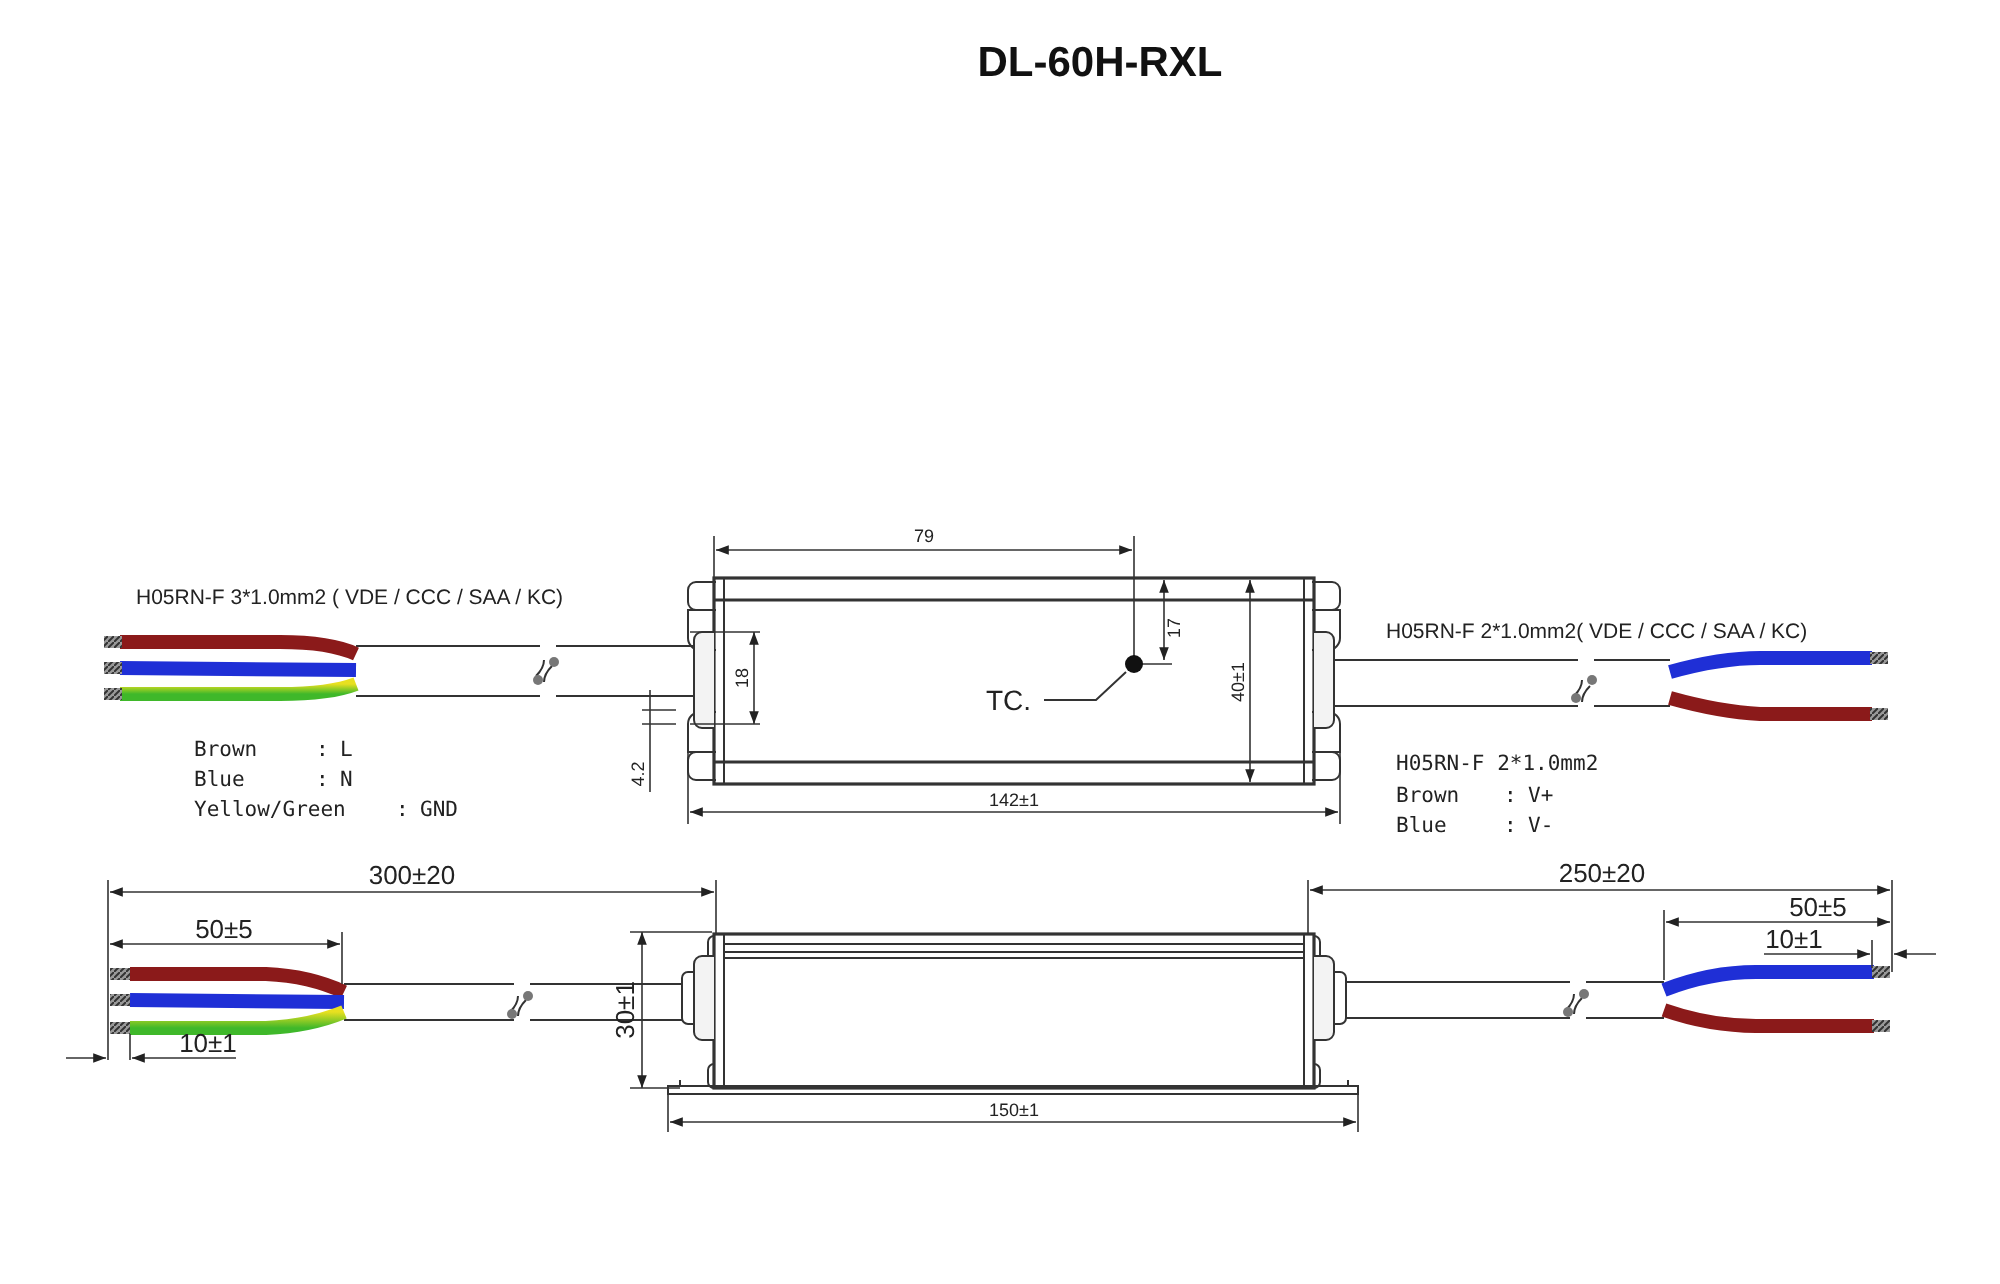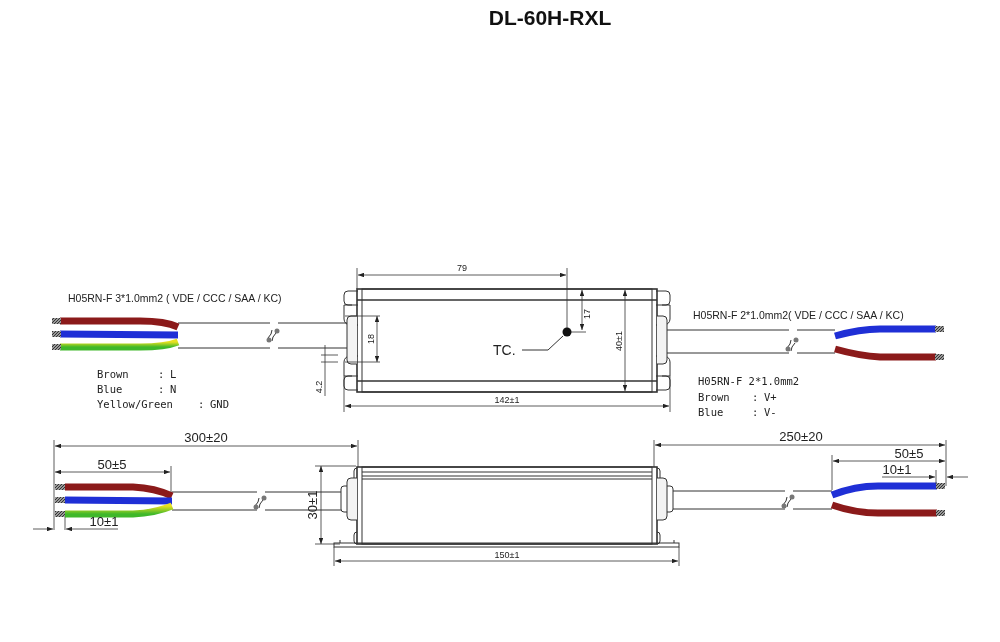--- a/index.html
+++ b/index.html
@@ -1,17 +1,17 @@
 <!DOCTYPE html>
 <html><head>
 <meta charset="utf-8">
 <style>
   html, body { margin:0; padding:0; background:#ffffff; }
   body { width:1000px; height:642px; position:relative; overflow:hidden; font-family:"Liberation Sans", sans-serif; }
-  .title { position:absolute; left:0; width:1000px; top:6px; text-align:center; font-weight:bold; font-size:21px; color:#111; padding-left:100px; box-sizing:border-box; }
+  .title { position:absolute; left:0; width:1000px; top:20px; text-align:center; font-weight:bold; font-size:21px; color:#111; padding-left:100px; box-sizing:border-box; }
   svg { position:absolute; left:0; top:0; }
   .dim { font-family:"Liberation Sans", sans-serif; font-size:9px; fill:#222; }
   .dimL { font-family:"Liberation Sans", sans-serif; font-size:13px; fill:#222; }
   .lbl { font-family:"Liberation Sans", sans-serif; font-size:10.5px; fill:#222; }
   .mono { font-family:"DejaVu Sans Mono", monospace; font-size:10.5px; fill:#222; }
   .tc { font-family:"Liberation Sans", sans-serif; font-size:14px; fill:#222; }
 </style>
 </head>
 <body>
 

